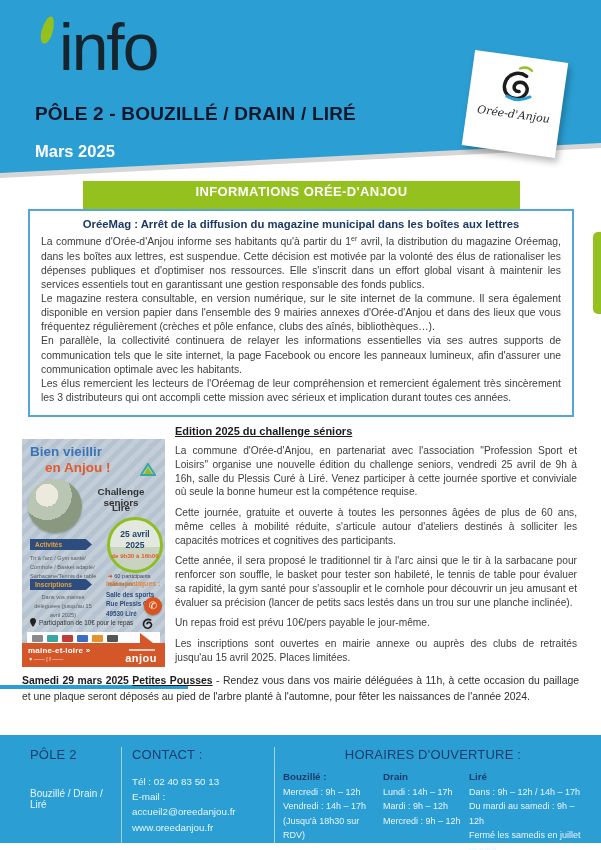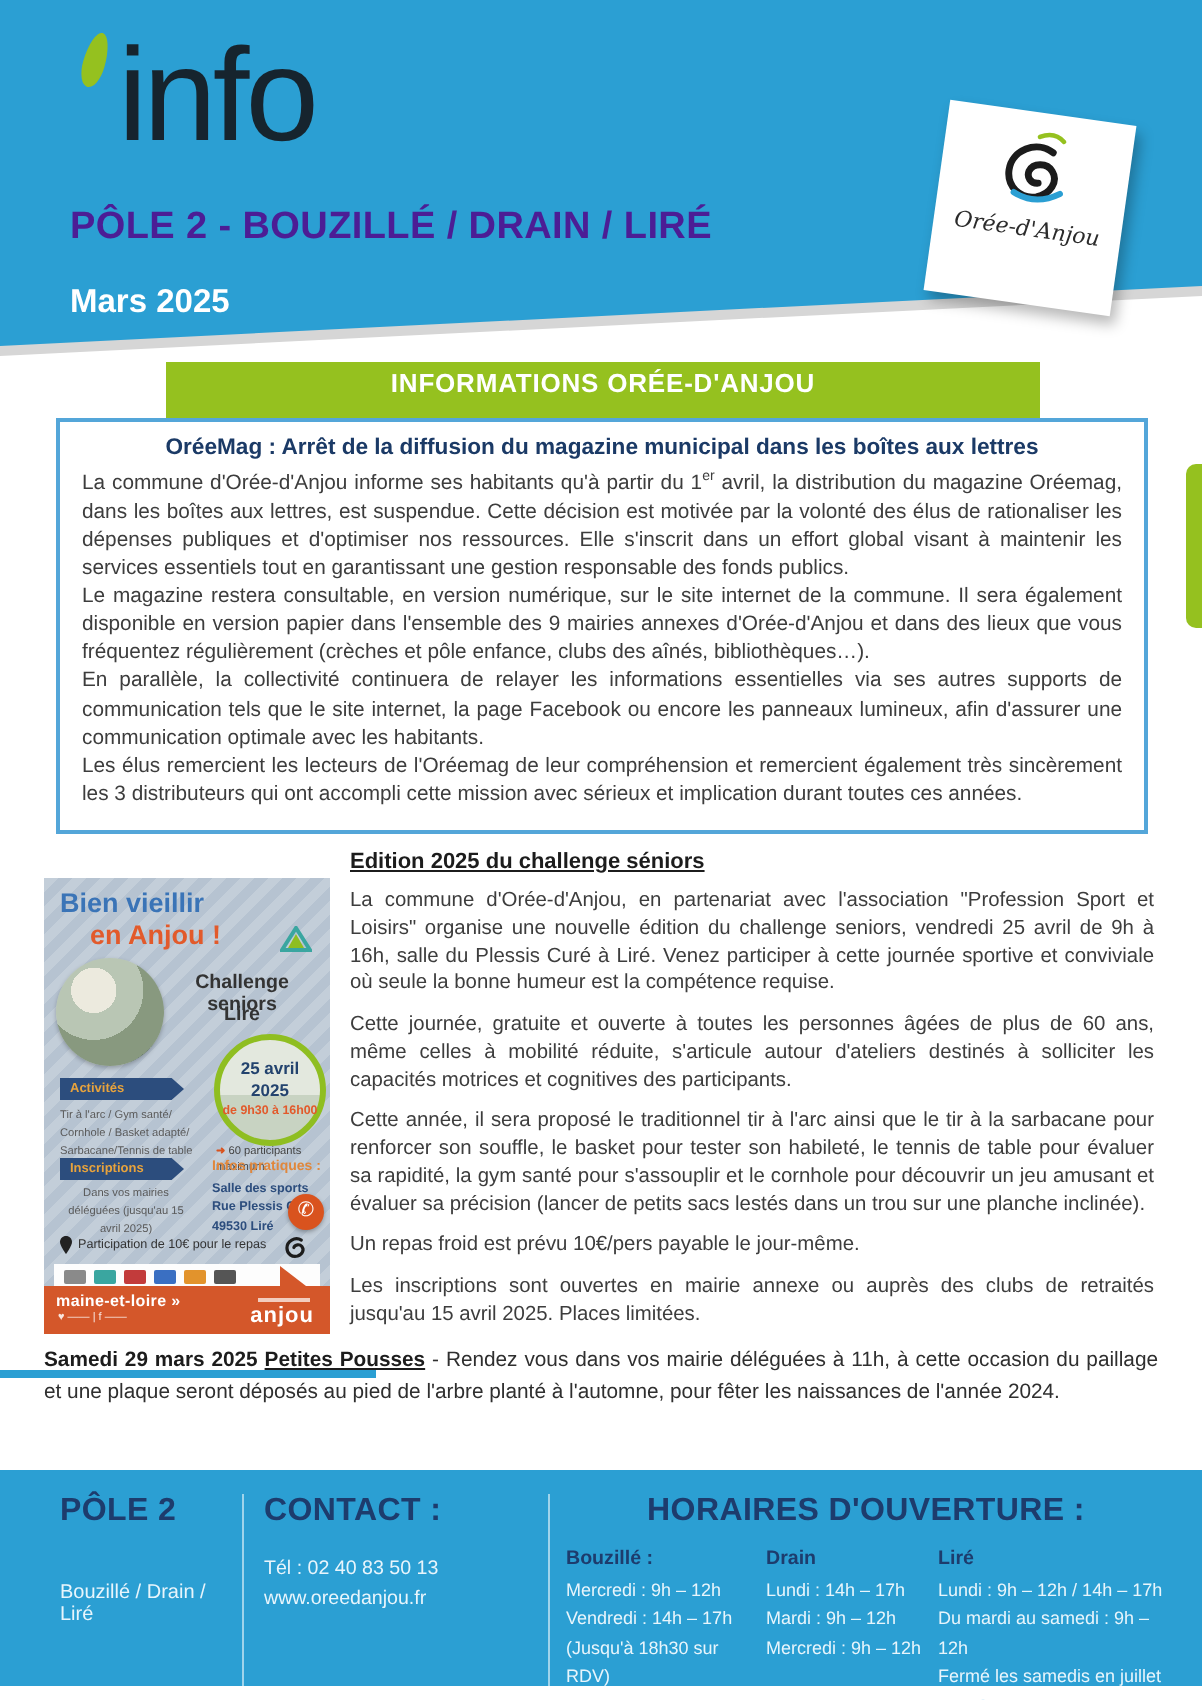--- a/index.html
+++ b/index.html
@@ -12,21 +12,21 @@
   .header-shadow { position:absolute; inset:0; background:#d6d6d6;
     clip-path:polygon(0 0,100% 0,100% 148px,0 178px); }
   .header-bg { position:absolute; inset:0; background:#2b9fd3;
     clip-path:polygon(0 0,100% 0,100% 143px,0 173px); }
   .brand { position:absolute; left:36px; top:14px; display:flex; align-items:flex-start; }
   .brand-flash { font-size:72px; font-weight:800; line-height:.95; color:#ffffff; letter-spacing:-4px; }
   .leaf { display:inline-block; width:11px; height:28px; background:#95c11f;
     border-radius:50% 50% 50% 50% / 58% 58% 42% 42%; transform:rotate(16deg);
     margin:2px 6px 0 6px; }
   .brand-info { font-size:66px; font-weight:400; line-height:1.02; color:#16242e; letter-spacing:-2px; }
-  .header-subtitle { position:absolute; left:35px; top:103px; font-size:19px; font-weight:800; color:#4c1d95; letter-spacing:.2px; }
+  .header-subtitle { position:absolute; left:35px; top:103px; font-size:19px; font-weight:800; color:#0f172a; letter-spacing:.2px; }
   .header-date { position:absolute; left:35px; top:142px; font-size:16.5px; font-weight:700; color:#ffffff; }
   .logo-card { position:absolute; left:468px; top:56px; width:94px; height:96px; background:#ffffff;
     transform:rotate(8deg); box-shadow:3px 4px 7px rgba(0,0,0,.28); text-align:center; padding-top:8px; }
   .logo-card svg { display:block; margin:0 auto; }
   .logo-caption { font-family:"DejaVu Serif", serif; font-style:italic; font-size:11px; color:#2b2b2b; margin-top:2px; }
 
   
   .green-banner { position:absolute; left:83px; top:181px; width:437px; height:37px; background:#95c11f;
     color:#fff; font-size:13px; font-weight:800; line-height:21px; text-align:center; letter-spacing:.4px; }
   .side-tab { position:absolute; left:593px; top:232px; width:8px; height:82px; background:#95c11f;
@@ -90,21 +90,21 @@
   
   .blue-divider { position:absolute; left:0; top:685px; width:188px; height:3.5px; background:#2b9fd3; }
   .bottom-note { position:absolute; left:22px; top:673px; width:557px; font-size:10.4px; line-height:1.55;
     color:#2f2f2f; text-align:justify; }
   .bottom-note .nb { font-weight:800; color:#1c1c1c; }
   .bottom-note .nu { text-decoration:underline; }
 
   
   .footer { position:absolute; left:0; top:735px; width:601px; height:108px; background:#2b9fd3;
     display:flex; padding:12px 18px 0 30px; }
-  .f-head { color:#1d3c6d; font-weight:700; font-size:16px; letter-spacing:.2px; }
+  .f-head { color:#1d3c6d; font-weight:400; font-size:13px; letter-spacing:.2px; }
   .f-col1 { width:85px; }
   .f-col1 .f-sub { color:#e8f5fc; font-size:10px; margin-top:26px; }
   .f-col2 { width:145px; border-left:1px solid rgba(255,255,255,.55); padding-left:10px; margin-left:6px; }
   .f-contact { margin-top:12px; color:#e8f5fc; font-size:9.8px; line-height:1.55; }
   .f-col3 { flex:1; border-left:1px solid rgba(255,255,255,.55); padding-left:8px; margin-left:8px; }
   .f-hours-title { text-align:center; }
   .f-sched { display:flex; margin-top:9px; }
   .f-scol.a { width:100px; } .f-scol.b { width:86px; } .f-scol.c { flex:1; }
   .f-town { color:#1d3c6d; font-weight:800; font-size:9.8px; margin-bottom:3px; }
   .f-line { color:#e8f5fc; font-size:9px; line-height:1.6; }
@@ -214,41 +214,42 @@
 
   <footer class="footer">
     <div class="f-col1">
       <div class="f-head">PÔLE 2</div>
       <div class="f-sub">Bouzillé / Drain / Liré</div>
     </div>
     <div class="f-col2">
       <div class="f-head">CONTACT :</div>
       <div class="f-contact">
         <div>Tél : 02 40 83 50 13</div>
+        <div>E-mail : accueil2@oreedanjou.fr</div>
         <div>www.oreedanjou.fr</div>
       </div>
     </div>
     <div class="f-col3">
       <div class="f-head f-hours-title">HORAIRES D'OUVERTURE :</div>
       <div class="f-sched">
         <div class="f-scol a">
           <div class="f-town">Bouzillé :</div>
           <div class="f-line">Mercredi : 9h – 12h</div>
           <div class="f-line">Vendredi : 14h – 17h</div>
           <div class="f-line">(Jusqu'à 18h30 sur RDV)</div>
         </div>
         <div class="f-scol b">
           <div class="f-town">Drain</div>
           <div class="f-line">Lundi : 14h – 17h</div>
           <div class="f-line">Mardi : 9h – 12h</div>
           <div class="f-line">Mercredi : 9h – 12h</div>
         </div>
         <div class="f-scol c">
           <div class="f-town">Liré</div>
-          <div class="f-line">Lundi : 9h – 12h / 14h – 17h</div>
+          <div class="f-line">Dans : 9h – 12h / 14h – 17h</div>
           <div class="f-line">Du mardi au samedi : 9h – 12h</div>
           <div class="f-line">Fermé les samedis en juillet et août</div>
         </div>
       </div>
     </div>
   </footer>
 
 </div>
 
 </body></html>

